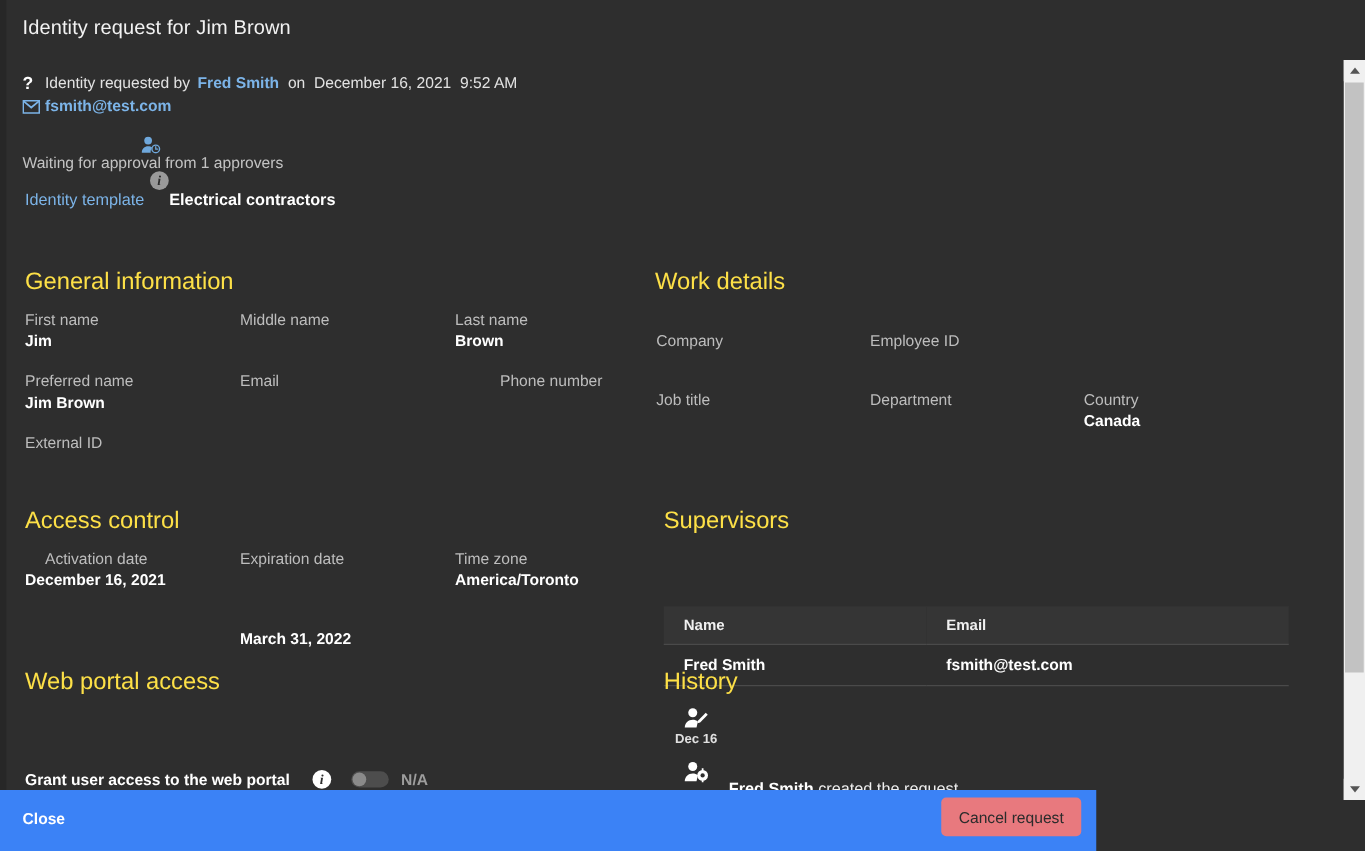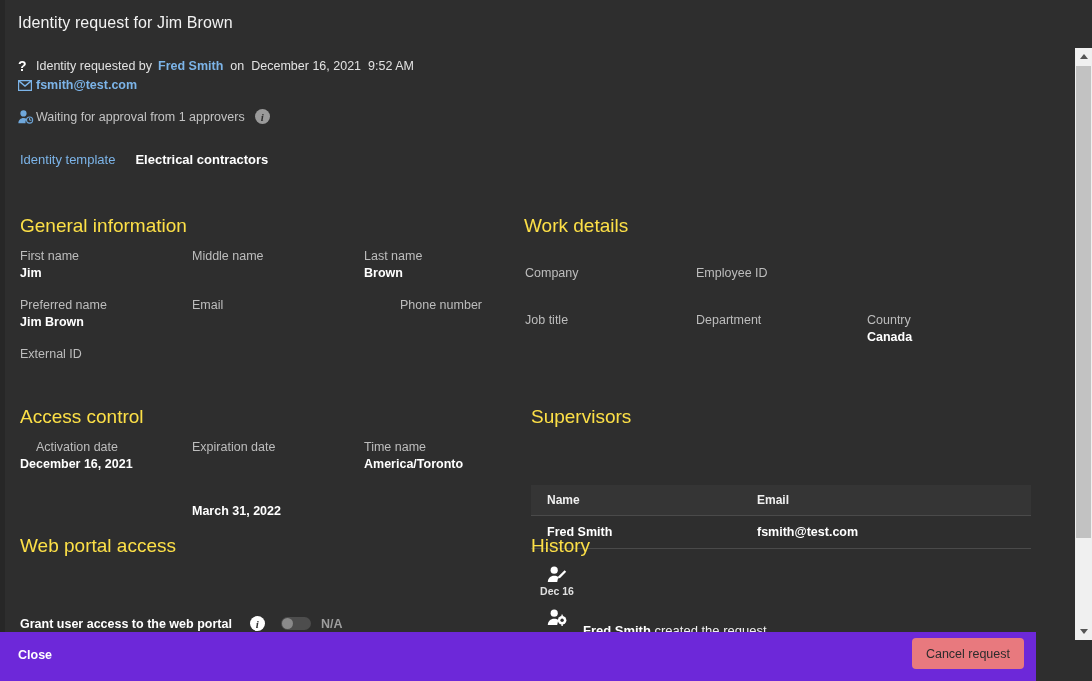--- a/index.html
+++ b/index.html
@@ -157,22 +157,22 @@
   .hist-date {
     color: #e0e0e0; font-size: 10.5px; font-weight: bold; margin-top: 2px;
   }
   .hist-text { font-size: 13px; color: #efefef; padding-top: 14px; }
   .hist-text b { font-weight: bold; color: #ffffff; }
 
   
   .footer {
     position: absolute;
     left: 0; bottom: 0;
-    width: 1036px; height: 49px;
-    background: #6d28d9;
+    width: 877px; height: 49px;
+    background: #3b82f6;
   }
   .close-btn {
     position: absolute; left: 18px; top: 16px;
     font-size: 12.5px; color: #ffffff; font-weight: bold;
     background: none; border: none; padding: 0; cursor: pointer;
     font-family: "Liberation Sans", sans-serif;
   }
   .cancel-btn {
     position: absolute; right: 12px; top: 6px;
     background: #e8797e;
@@ -244,21 +244,21 @@
       <div class="meta-line" style="left:18px; top:30px;">
         <span class="ic">
           <svg width="14" height="11" viewBox="0 0 14 11" aria-hidden="true">
             <path d="M0.5 0.5h13v10h-13z" fill="none" stroke="#7cb4e8" stroke-width="1.4"></path>
             <path d="M0.8 0.9 L7 6 L13.2 0.9" fill="none" stroke="#7cb4e8" stroke-width="1.4"></path>
           </svg>
         </span>
         <span class="link bold">fsmith@test.com</span>
       </div>
 
-      <div class="meta-line" style="left:18px; top:61px;">
+      <div class="meta-line" style="left:18px; top:61px;flex-direction:column;">
         <span class="ic">
           <svg width="16" height="14" viewBox="0 0 16 14" aria-hidden="true">
             <circle cx="5.5" cy="3.4" r="3.1" fill="#6fa8dc"></circle>
             <path d="M0.4 13.2c0-3.1 2.3-5.2 5.1-5.2 1.3 0 2.4.4 3.3 1.1-.8.8-1.3 1.9-1.3 3.1 0 .4 0 .7.1 1z" fill="#6fa8dc"></path>
             <circle cx="11.6" cy="10.1" r="3.6" fill="#6fa8dc"></circle>
             <circle cx="11.6" cy="10.1" r="2.5" fill="#2e2e2e"></circle>
             <path d="M11.6 8.3v1.9h1.5" stroke="#6fa8dc" stroke-width="1" fill="none" stroke-linecap="round"></path>
           </svg>
         </span>
         <span class="meta-gray">Waiting for approval from 1 approvers</span>
@@ -302,21 +302,21 @@
       <div class="fld-value" style="left:696px; top:282px;"></div>
       <div class="fld-label" style="left:867px; top:265px;">Country</div>
       <div class="fld-value" style="left:867px; top:282px;">Canada</div>
 
       <div class="section-title" style="left:20px; top:358px;">Access control</div>
 
       <div class="fld-label" style="left:20px;  top:392px;margin-left:16px;">Activation date</div>
       <div class="fld-value" style="left:20px;  top:409px;">December 16, 2021</div>
       <div class="fld-label" style="left:192px; top:392px;">Expiration date</div>
       <div class="fld-value" style="left:192px; top:409px;margin-top:47px;">March 31, 2022</div>
-      <div class="fld-label" style="left:364px; top:392px;">Time name</div>
+      <div class="fld-label" style="left:364px; top:392px;">Time zone</div>
       <div class="fld-value" style="left:364px; top:409px;">America/Toronto</div>
 
       <div class="section-title" style="left:531px; top:358px;">Supervisors</div>
 
       <table class="sup-table">
         <thead>
           <tr>
             <th class="sup-col-name">Name</th>
             <th>Email</th>
           </tr>

